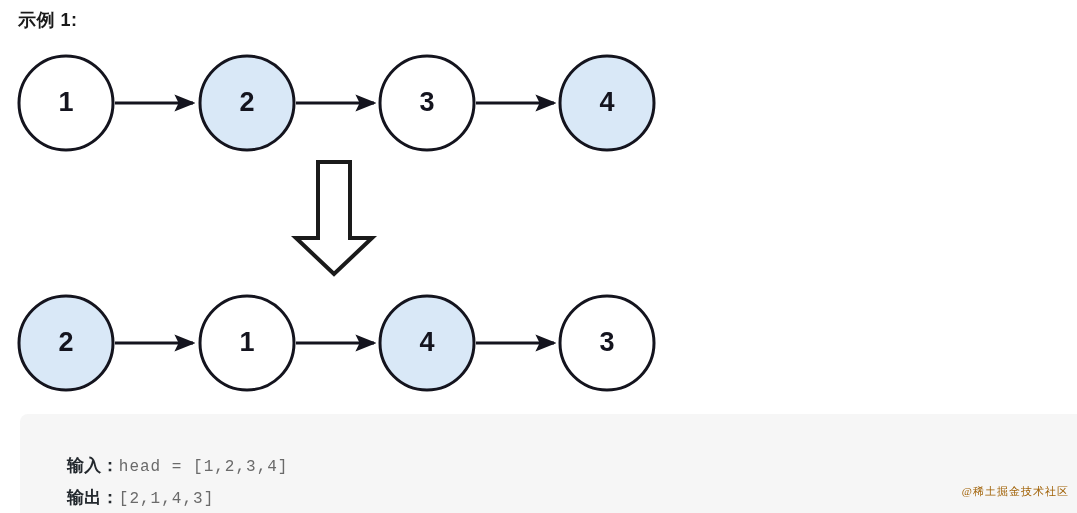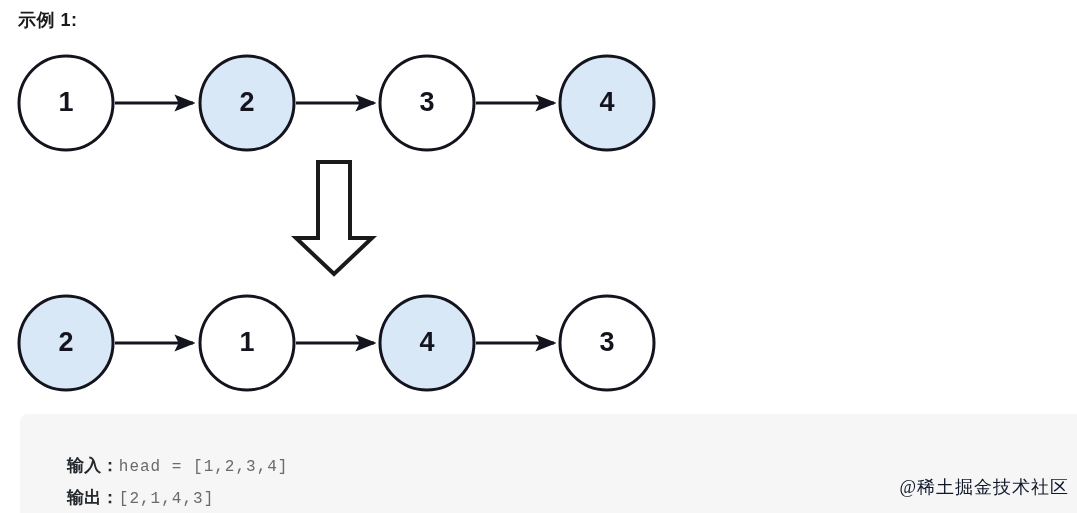--- a/index.html
+++ b/index.html
@@ -77,22 +77,22 @@
     color: #6a6a6a;
     font-family: "Liberation Mono", "DejaVu Sans Mono", monospace;
     font-size: 16px;
     letter-spacing: 1px;
   }
 
   #watermark {
     position: absolute;
     right: 8px;
     bottom: 14px;
-    font-size: 18px;
-    color: #0f172a;
+    font-size: 11px;
+    color: #a16207;
     font-family: "Liberation Serif", "DejaVu Serif", serif;
     letter-spacing: 1px;
   }
 </style>
 </head>
 <body>
 
 <div id="page-title">示例 1:</div>
 
 <svg class="diagram" viewBox="0 0 1077 410" width="1077" height="410" xmlns="http://www.w3.org/2000/svg">

